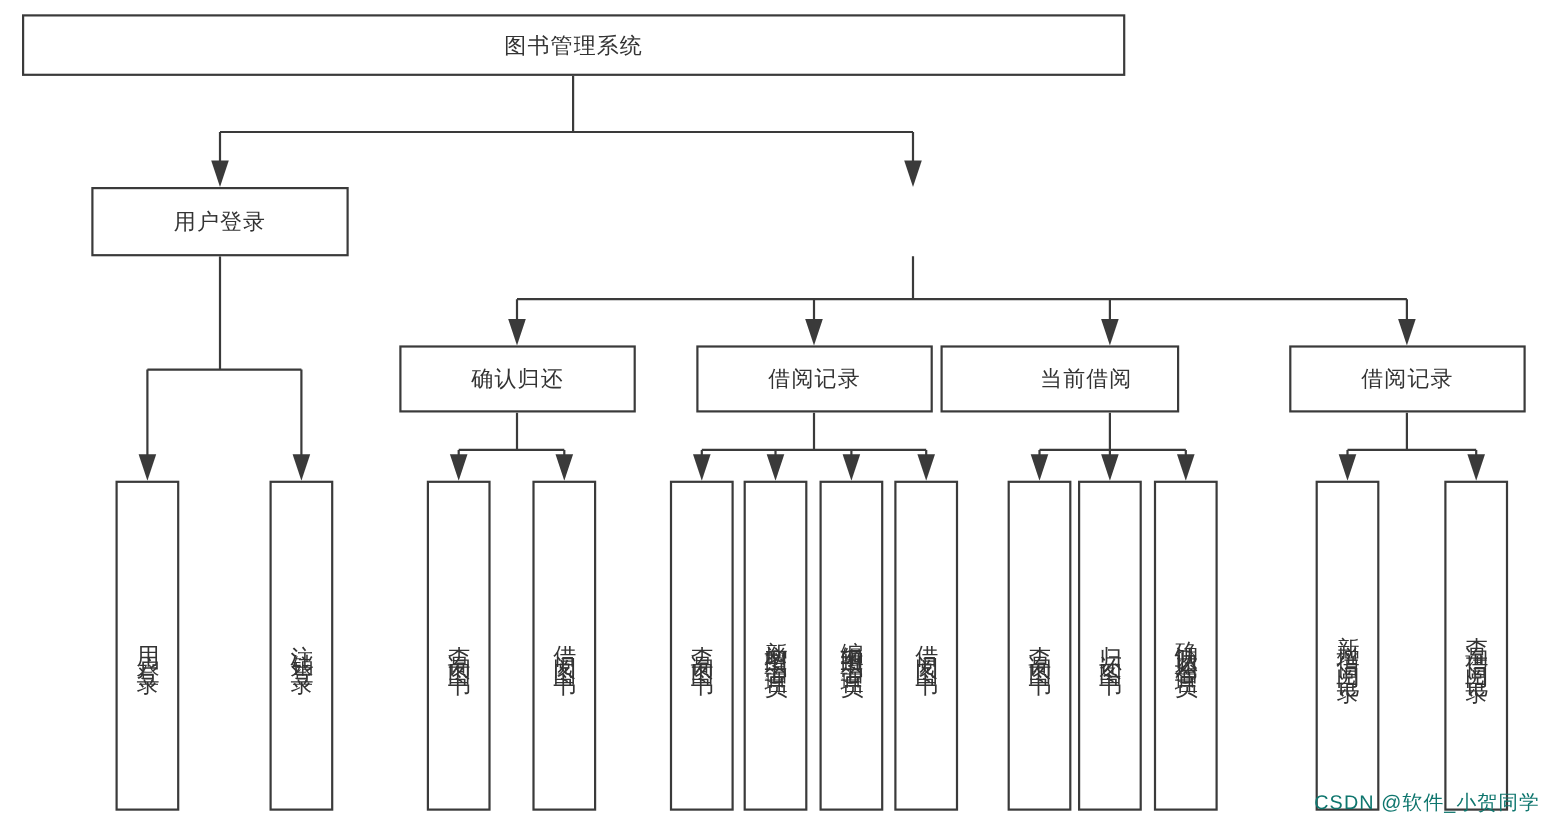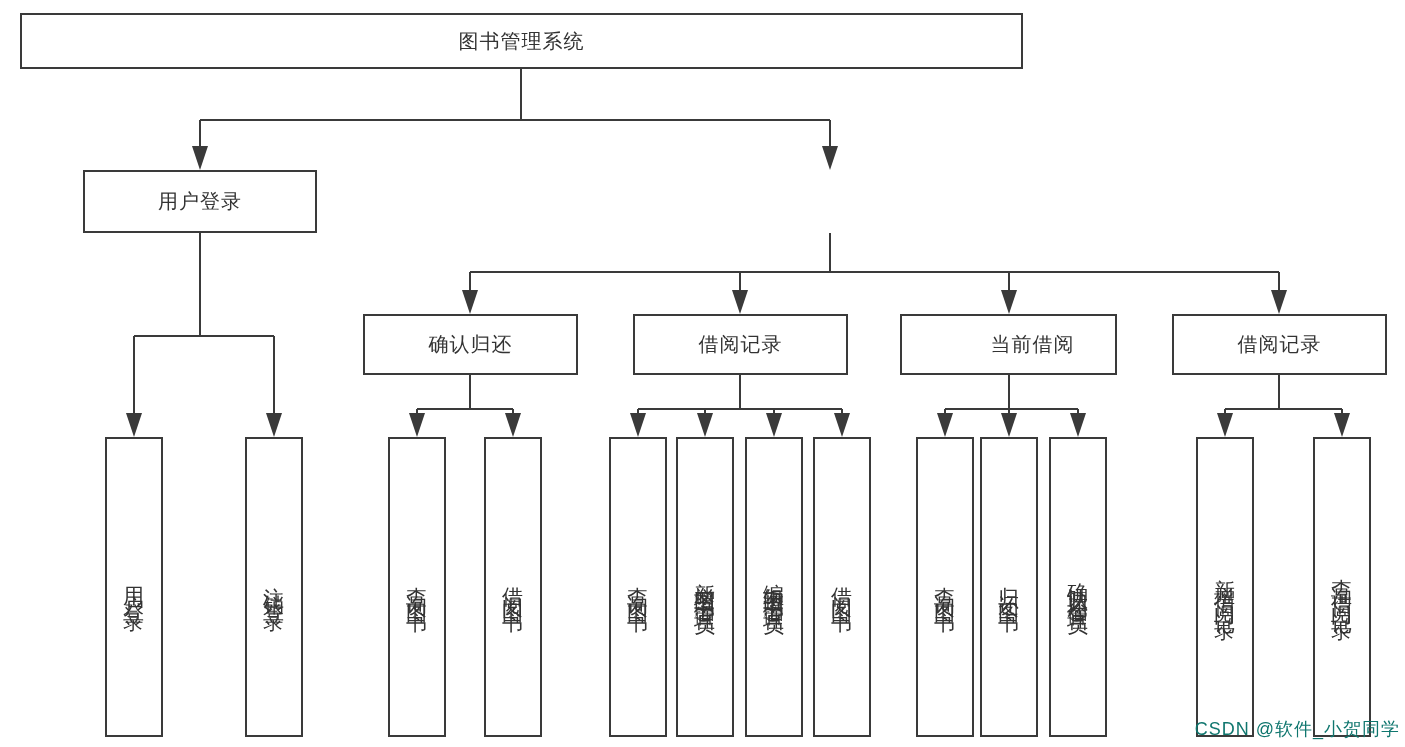--- a/index.html
+++ b/index.html
@@ -103,21 +103,21 @@
   <div class="node" style="left:83px; top:170px; width:234px; height:63px;">
     <span>用户登录</span>
   </div>
 
   <div class="node" style="left:363px; top:314px; width:215px; height:61px;">
     <span>确认归还</span>
   </div>
   <div class="node" style="left:633px; top:314px; width:215px; height:61px;">
     <span>借阅记录</span>
   </div>
-  <div class="node" style="left:900px; top:314px; width:217px; height:61px;padding-left:48px;">
+  <div class="node" style="left:855px; top:314px; width:217px; height:61px;padding-left:48px;">
     <span>当前借阅</span>
   </div>
   <div class="node" style="left:1172px; top:314px; width:215px; height:61px;">
     <span>借阅记录</span>
   </div>
 
   <div class="vnode" style="left:105px;">
     <span>用户登录</span>
   </div>
   <div class="vnode" style="left:245px;">

